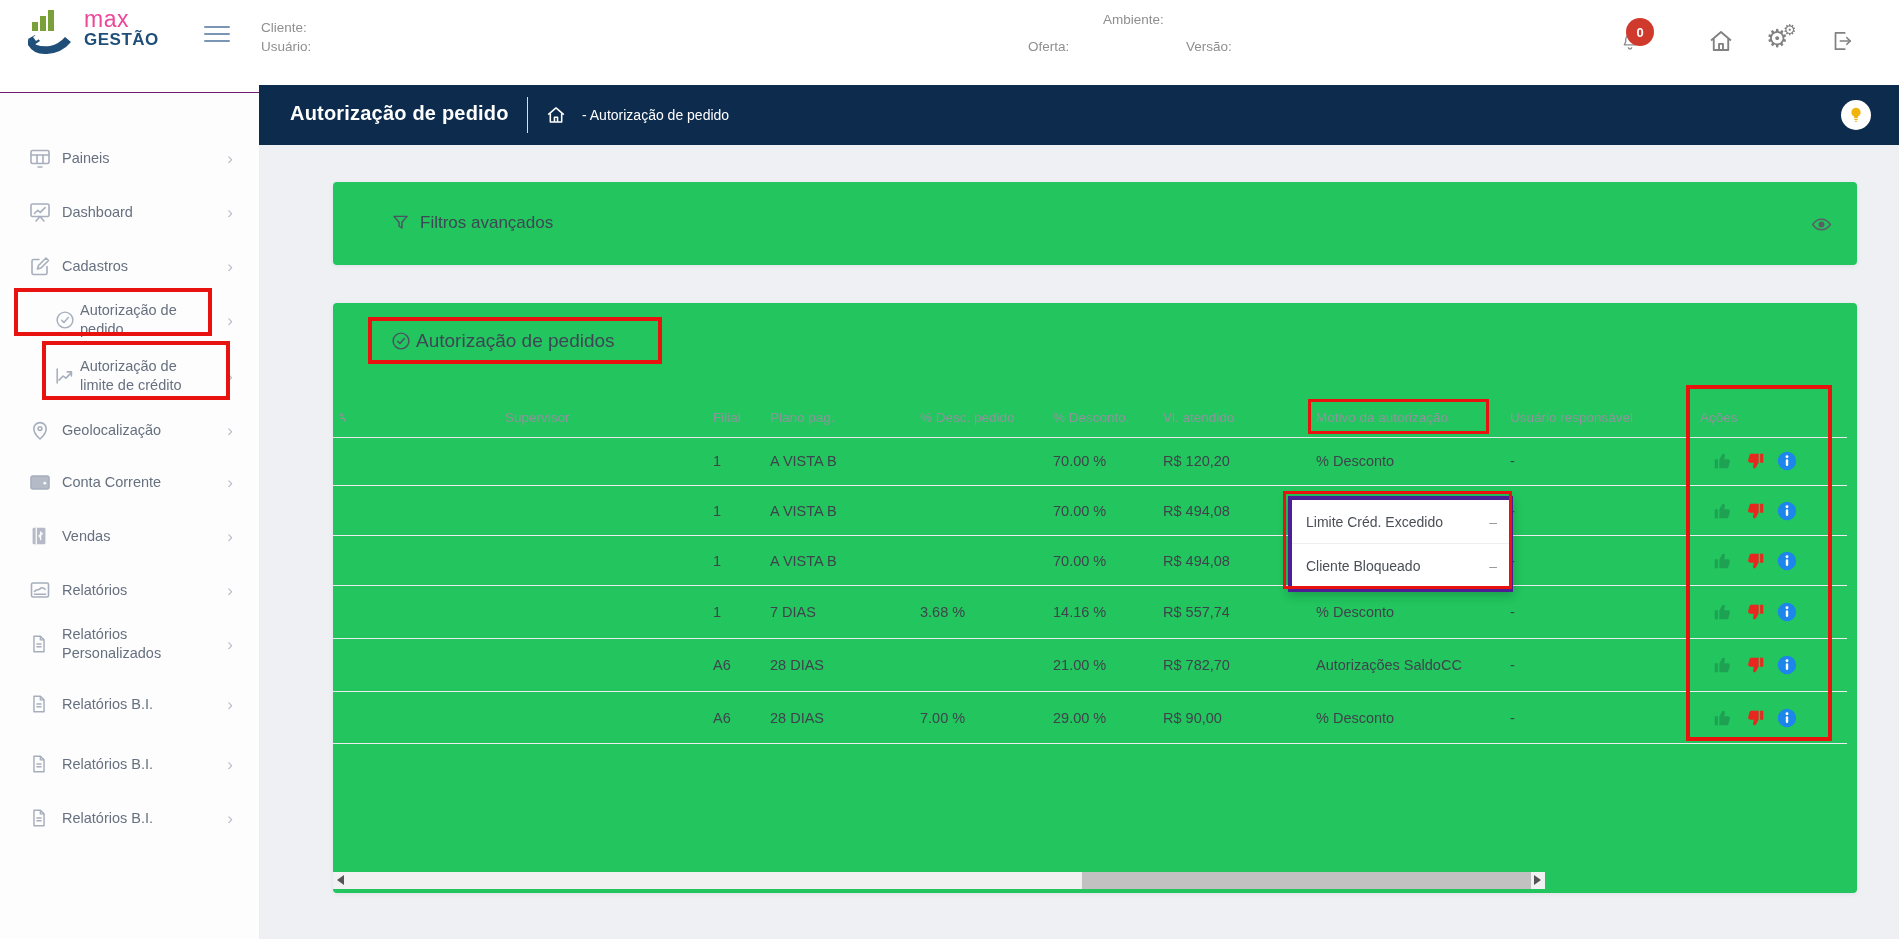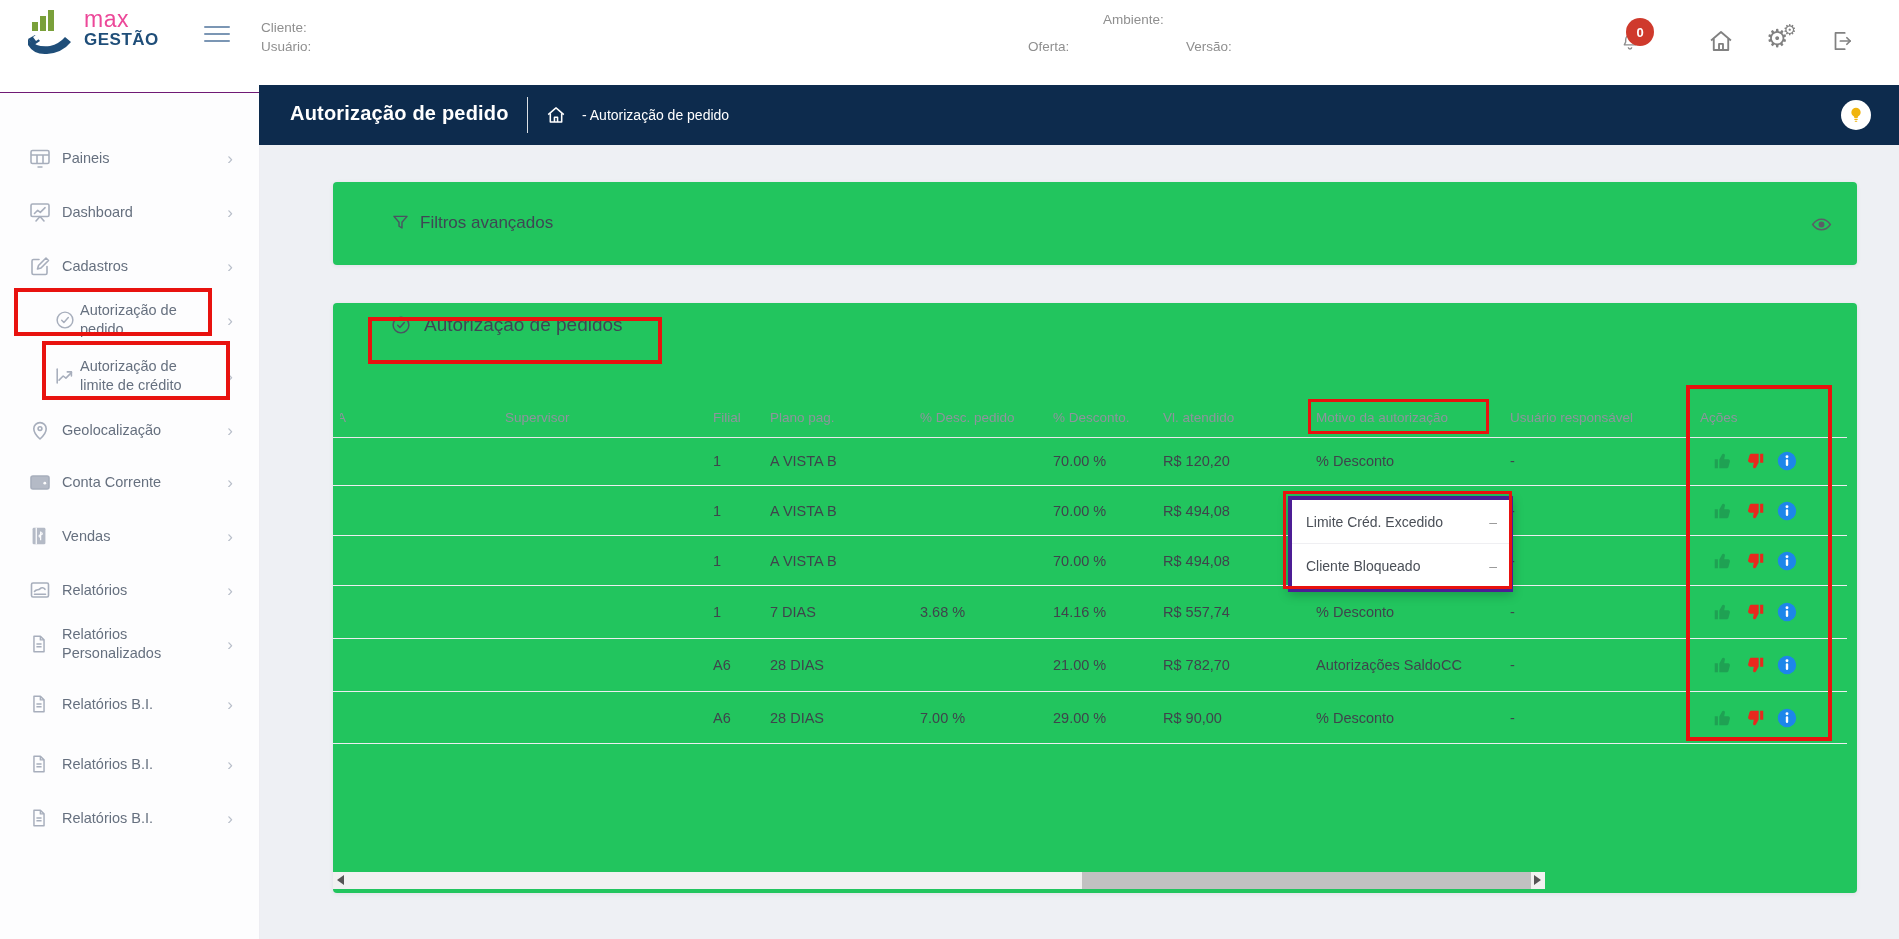--- a/index.html
+++ b/index.html
@@ -52,21 +52,21 @@
   
   #content-bg{left:259px;top:145px;width:1640px;height:794px;background:#eef0f4;z-index:1}
   .card{position:absolute;background:#22c55e;border-radius:4px;box-shadow:0 1px 4px rgba(45,55,70,.08);z-index:2}
   #filter-card{left:333px;top:182px;width:1524px;height:83px}
   #filter-header{position:absolute;left:0;top:0;width:100%;height:100%;cursor:pointer}
   #funnel-icon{position:absolute;left:57px;top:30px;color:#4a5361}
   #filter-title{position:absolute;left:87px;top:31px;font-size:17px;color:#3e4754}
   #eye-icon{position:absolute;right:24px;top:31px;color:#5a5f66;cursor:pointer}
 
   #table-card{left:333px;top:303px;width:1524px;height:590px}
-  #grid-heading{position:absolute;left:57px;top:11px;display:flex;gap:12px}
+  #grid-heading{position:absolute;left:57px;top:27px;display:flex;gap:4px}
   #grid-heading .gh-icon{color:#4a5361}
   #grid-title{font-size:19px;color:#3e4754;font-weight:500}
 
   .trow{display:grid;grid-template-columns:172px 208px 57px 150px 133px 110px 153px 194px 190px 147px;align-items:center;width:1514px}
   #table-header{position:absolute;left:333px;top:398px;height:39px;z-index:3;border-bottom:1px solid #e9e9ec;color:#8f949d;font-size:13.5px}
   #table-rows{position:absolute;left:333px;top:437px;z-index:3}
   .trow.body{font-size:14.5px;color:#3f444c;border-bottom:1px solid #ededf0;height:50px}
   #table-rows .trow:nth-child(1){height:48px}
   #table-rows .trow:nth-child(2),#table-rows .trow:nth-child(3){height:49px}
   #table-rows .trow:nth-child(4),#table-rows .trow:nth-child(5){height:52px}

